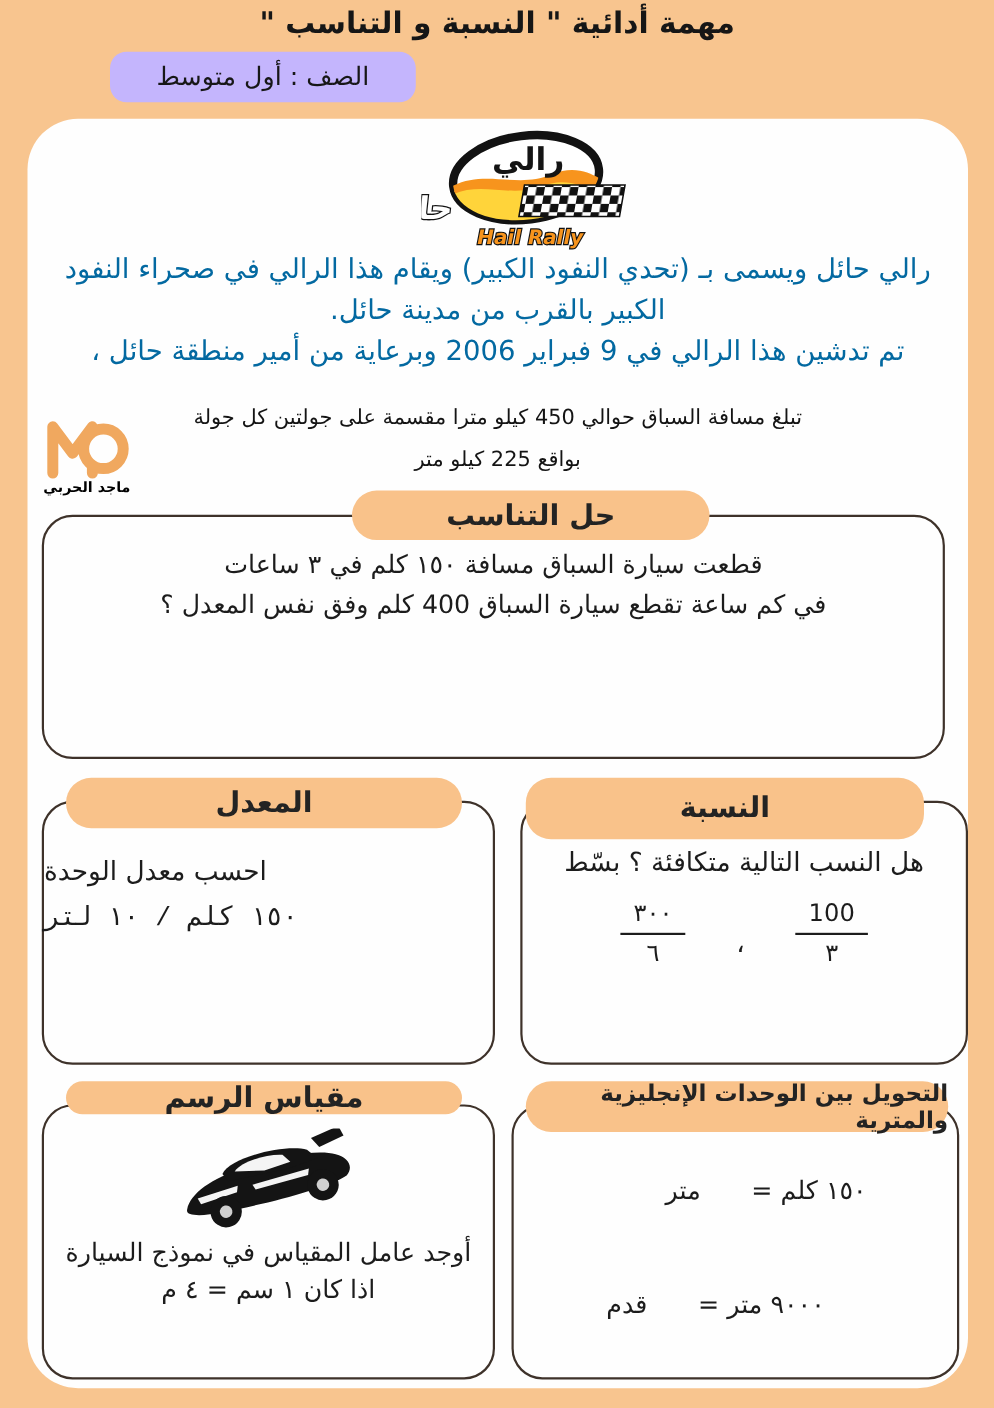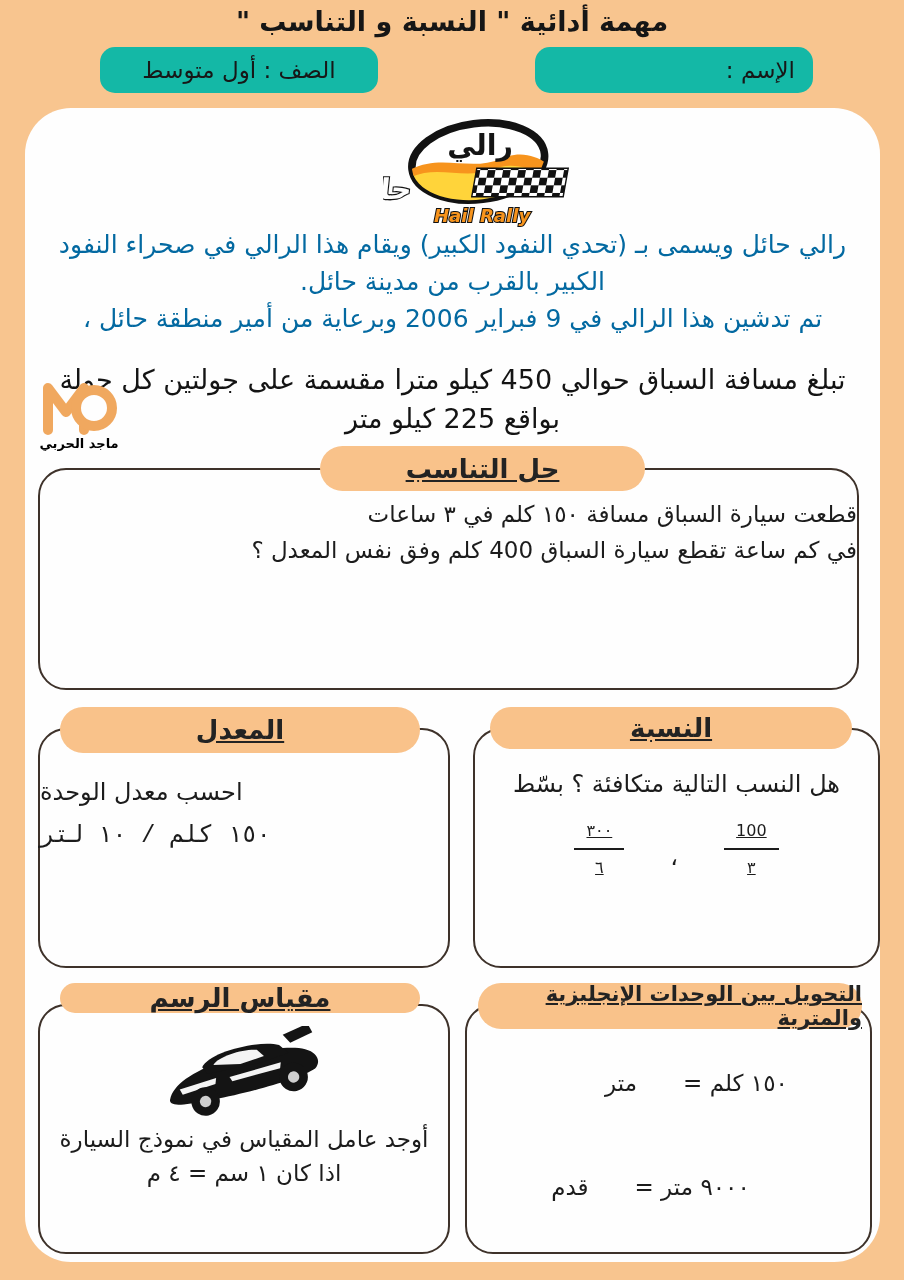--- a/index.html
+++ b/index.html
@@ -11,66 +11,66 @@
     position:relative;
     overflow:hidden;
   }
   .page{position:absolute;inset:0;}
   .page-title{
     position:absolute;top:6px;left:0;width:100%;
     text-align:center;font-size:27px;font-weight:bold;color:#161616;
   }
   .pill{
     position:absolute;top:47px;height:46px;
-    background:#14b8a6;border-radius:15px;
+    background:#c4b5fd;border-radius:15px;
     display:flex;align-items:center;
     font-size:23px;color:#171717;
   }
   .pill-name{left:535px;width:278px;justify-content:flex-start;padding:0 18px;box-sizing:border-box;}
   .pill-class{left:100px;width:278px;justify-content:center;}
   .card{
     position:absolute;left:25px;top:108px;width:855px;height:1154px;
     background:#fefefe;border-radius:46px;
   }
   
   .logo{position:absolute;left:358px;top:8px;width:200px;height:112px;}
   
   .intro{position:absolute;top:118px;left:0;width:100%;text-align:center;
          font-size:25px;line-height:37px;color:#0369a1;}
   .intro2{position:absolute;top:252px;left:0;width:100%;text-align:center;
-          font-size:27px;line-height:39px;color:#141414;}
+          font-size:19px;line-height:39px;color:#141414;}
   
   .watermark{position:absolute;left:8px;top:272px;width:92px;text-align:center;}
   .watermark .wm-text{font-size:13px;font-weight:bold;color:#000000;margin-top:-4px;}
   
   .sec-box{
     position:absolute;background:#fefefe;
     border:2.5px solid #3e322a;border-radius:28px;
     box-sizing:border-box;z-index:1;
   }
   .badge{
     position:absolute;z-index:2;background:#f9c28a;border-radius:23px;
     display:flex;align-items:center;justify-content:center;
-    font-weight:bold;font-size:26px;color:#232323;text-decoration:underline;
+    font-weight:bold;font-size:26px;color:#232323;
   }
   .badge-small-text{font-size:21px;}
   
   .badge-proportion{left:295px;top:338px;width:325px;height:45px;}
   .box-proportion{left:13px;top:360px;width:821px;height:222px;}
-  .box-proportion .content{padding-top:26px;text-align:right;font-size:23px;line-height:36px;}
+  .box-proportion .content{padding-top:26px;text-align:center;font-size:23px;line-height:36px;}
   
   .badge-rate{left:35px;top:599px;width:360px;height:46px;}
   .box-rate{left:13px;top:620px;width:412px;height:240px;}
-  .badge-ratio{left:465px;top:599px;width:362px;height:42px;}
+  .badge-ratio{left:453px;top:599px;width:362px;height:56px;}
   .box-ratio{left:448px;top:620px;width:407px;height:240px;}
   .box-rate .content{padding-top:40px;text-align:left;font-size:24px;line-height:44px;}
   .rate-line2{direction:ltr;font-family:Liberation Mono, monospace;}
   .box-ratio .content{padding-top:40px;text-align:center;font-size:24px;}
   .fractions{display:flex;direction:rtl;justify-content:center;align-items:flex-start;gap:46px;margin-top:18px;}
-  .fraction{display:inline-block;text-align:center;font-size:16px;line-height:30px;text-decoration:underline;}
+  .fraction{display:inline-block;text-align:center;font-size:22px;line-height:30px;}
   .fraction .num{border-bottom:2.5px solid #1c1c1c;padding:0 12px 2px 12px;min-width:26px;}
   .fraction .den{padding-top:3px;}
   .frac-sep{align-self:center;margin-top:14px;font-size:24px;}
   
   .badge-scale{left:35px;top:875px;width:360px;height:30px;}
   .box-scale{left:13px;top:896px;width:412px;height:250px;}
   .badge-conversion{left:453px;top:875px;width:384px;height:46px;}
   .box-conversion{left:440px;top:896px;width:407px;height:250px;}
   .box-scale .content{text-align:center;font-size:23px;line-height:34px;}
   .car{display:block;margin:20px auto 4px auto;}
@@ -80,23 +80,20 @@
   .conv-row2{margin-top:78px;transform:translateX(-18px);}
   .sec-box .content{position:relative;width:100%;height:100%;box-sizing:border-box;}
 </style>
 </head>
 <body>
 
 <div class="page">
 
   <div class="page-title">مهمة أدائية " النسبة و التناسب "</div>
 
-  <div class="pill pill-name">
-    <span>الإسم :</span>
-  </div>
   <div class="pill pill-class">
     <span>الصف :  أول متوسط</span>
   </div>
 
   <div class="card">
 
     <svg class="logo" viewBox="0 0 210 116">
       <defs>
         <pattern id="chk" width="16" height="16" patternUnits="userSpaceOnUse">
           <rect width="16" height="16" fill="#ffffff"></rect>

